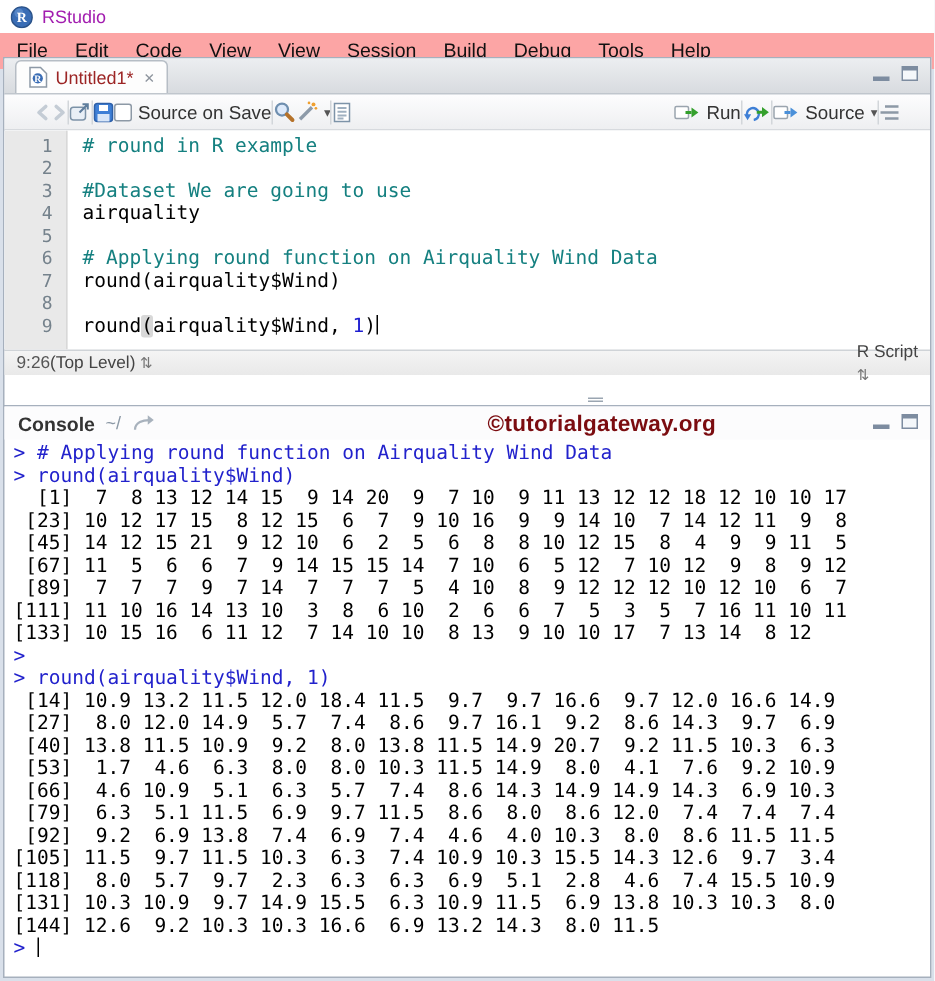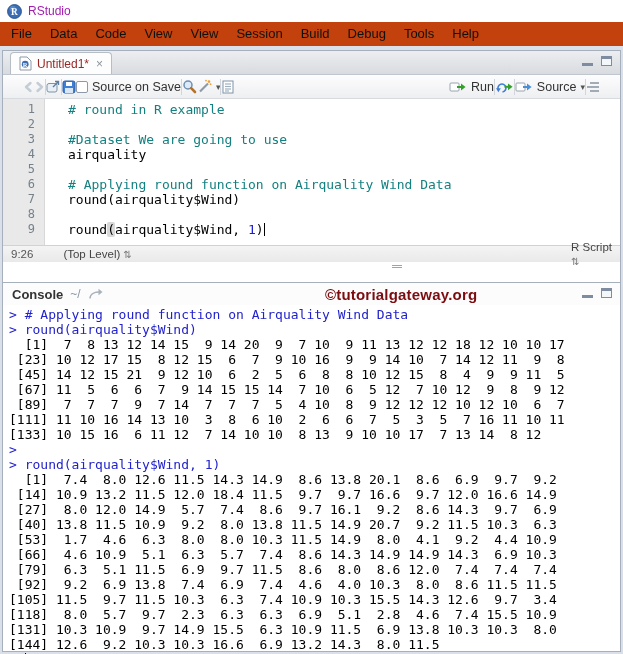--- a/index.html
+++ b/index.html
@@ -3,27 +3,27 @@
 <meta charset="utf-8">
 <style>
   * { box-sizing: border-box; margin: 0; padding: 0; }
   html,body { background:#ffffff; }
   body { font-family: "Liberation Sans", sans-serif; }
   .window { position:relative; width:623px; height:654px; background:#d9e0ea; overflow:hidden; }
 
   
   .titlebar { height:22px; background:#ffffff; display:flex; align-items:center; padding-left:7px; }
   .titlebar .title { font-size:12px; color:#a21caf; margin-left:6px; }
-  .menubar { height:24px; background:#c2410c; display:flex; align-items:center; padding-left:2px; }
+  .menubar { height:24px; background:#fca5a5; display:flex; align-items:center; padding-left:2px; }
   .menu-item { font-size:13px; color:#111; padding:0 9px; line-height:24px; cursor:default; }
 
   
   .pane { position:absolute; left:2px; right:2px; background:#fff; border:1px solid #a6b0bd; }
-  .source-pane { top:50px; height:267px; }
-  .console-pane { top:270px; bottom:2px;margin-top:12px; }
+  .source-pane { top:38px; height:267px; }
+  .console-pane { top:270px; bottom:2px; }
 
   
   .tabbar { position:relative; height:24px; background:linear-gradient(#eceef1,#d8dbdf); border-bottom:1px solid #c0c6cd; display:flex; align-items:flex-end; }
   .tab { display:flex; align-items:center; gap:5px; height:22px; margin-left:7px; padding:0 8px;
          background:#fdfdfd; border:1px solid #b6bdc5; border-bottom:none; border-radius:4px 4px 0 0; }
   .tab-label { font-size:12px; color:#9c2525; }
   .tab-close { font-size:12px; color:#8e959e; margin-left:2px; line-height:10px; }
   .pane-buttons { position:absolute; right:8px; top:5px; display:flex; gap:8px; align-items:center; }
   .btn-min { width:11px; height:9px; position:relative; }
   .btn-min::after { content:""; position:absolute; left:0; bottom:0; width:11px; height:3px; background:#7d8ka0; background:#7d8ca0; }
@@ -35,31 +35,31 @@
   .tool { display:flex; align-items:center; gap:4px; }
   .tool-label { font-size:12.5px; color:#333; }
   .checkbox { width:12px; height:12px; background:#fff; border:1px solid #8d99a6; border-radius:2px; }
   .caret-down { font-size:9px; color:#555; }
   .flex-spacer { flex:1; }
 
   
   .editor { display:flex; height:146px; background:#fff; overflow:hidden; }
   .gutter { width:42px; background:#e9e9e9; border-right:1px solid #d8d8d8; padding-top:3px; }
   .gutter-num { height:15px; line-height:15px; font-family:"DejaVu Sans Mono", monospace; font-size:12px; color:#75828c; text-align:right; padding-right:9px; }
-  .code-area { flex:1; padding:3px 0 0 23px; }
+  .code-area { flex:1; padding:3px 0 0 10px; }
   .code-line { height:15px; line-height:15px; font-family:"DejaVu Sans Mono", monospace; font-size:13px; white-space:pre; color:#000; }
   .tok-comment { color:#158080; }
   .tok-code { color:#000; }
   .tok-number { color:#1d1dd0; }
   .tok-paren { background:#d8d8d8; border-radius:2px; }
   .caret { display:inline-block; width:1px; height:13px; background:#000; vertical-align:-2px; }
 
   
   .statusbar { height:17px; background:linear-gradient(#f4f4f4,#e9e9e9); border-top:1px solid #cfd3d7; display:flex; align-items:center; font-size:11.5px; color:#444; padding:0 8px; }
-  .status-pos { color:#555; margin-right:30px; }
+  .status-pos { color:#555; margin-right:0; }
   .status-scope { display:flex; align-items:center; gap:3px; }
   .updown { font-size:10px; color:#777; }
   .status-right { margin-left:auto; display:flex; align-items:flex-start; gap:3px;flex-direction:column; }
 
   
   .splitter { position:absolute; left:0; right:0; top:263px; height:7px; }
   .grip { position:absolute; left:392px; top:2px; width:10px; height:3px;
           border-top:1px solid #9aa5b1; border-bottom:1px solid #9aa5b1; }
 
   
@@ -85,21 +85,21 @@
           <circle cx="8" cy="8" r="7.4" fill="#3a6db5" stroke="#2a5289"></circle>
           <circle cx="6" cy="5" r="3.2" fill="#6d9bd6" opacity="0.55"></circle>
           <text x="8" y="11.6" font-size="10" font-weight="bold" fill="#ffffff" text-anchor="middle" font-family="Liberation Serif, serif">R</text>
         </svg>
     </span>
     <span class="title">RStudio</span>
   </div>
 
   <div class="menubar">
       <span class="menu-item">File</span>
-      <span class="menu-item">Data</span>
+      <span class="menu-item">Edit</span>
       <span class="menu-item">Code</span>
       <span class="menu-item">View</span>
       <span class="menu-item">View</span>
       <span class="menu-item">Session</span>
       <span class="menu-item">Build</span>
       <span class="menu-item">Debug</span>
       <span class="menu-item">Tools</span>
       <span class="menu-item">Help</span>
     </div>
 
@@ -287,25 +287,24 @@
         <div class="cline input">&gt; round(airquality$Wind)</div>
         <div class="cline output">  [1]  7  8 13 12 14 15  9 14 20  9  7 10  9 11 13 12 12 18 12 10 10 17</div>
         <div class="cline output"> [23] 10 12 17 15  8 12 15  6  7  9 10 16  9  9 14 10  7 14 12 11  9  8</div>
         <div class="cline output"> [45] 14 12 15 21  9 12 10  6  2  5  6  8  8 10 12 15  8  4  9  9 11  5</div>
         <div class="cline output"> [67] 11  5  6  6  7  9 14 15 15 14  7 10  6  5 12  7 10 12  9  8  9 12</div>
         <div class="cline output"> [89]  7  7  7  9  7 14  7  7  7  5  4 10  8  9 12 12 12 10 12 10  6  7</div>
         <div class="cline output">[111] 11 10 16 14 13 10  3  8  6 10  2  6  6  7  5  3  5  7 16 11 10 11</div>
         <div class="cline output">[133] 10 15 16  6 11 12  7 14 10 10  8 13  9 10 10 17  7 13 14  8 12</div>
         <div class="cline input">&gt;</div>
         <div class="cline input">&gt; round(airquality$Wind, 1)</div>
-        <div class="cline output">  [1]  7.4  8.0 12.6 11.5 14.3 14.9  8.6 13.8 20.1  8.6  6.9  9.7  9.2</div>
         <div class="cline output"> [14] 10.9 13.2 11.5 12.0 18.4 11.5  9.7  9.7 16.6  9.7 12.0 16.6 14.9</div>
         <div class="cline output"> [27]  8.0 12.0 14.9  5.7  7.4  8.6  9.7 16.1  9.2  8.6 14.3  9.7  6.9</div>
         <div class="cline output"> [40] 13.8 11.5 10.9  9.2  8.0 13.8 11.5 14.9 20.7  9.2 11.5 10.3  6.3</div>
-        <div class="cline output"> [53]  1.7  4.6  6.3  8.0  8.0 10.3 11.5 14.9  8.0  4.1  9.2  4.4 10.9</div>
+        <div class="cline output"> [53]  1.7  4.6  6.3  8.0  8.0 10.3 11.5 14.9  8.0  4.1  7.6  9.2 10.9</div>
         <div class="cline output"> [66]  4.6 10.9  5.1  6.3  5.7  7.4  8.6 14.3 14.9 14.9 14.3  6.9 10.3</div>
         <div class="cline output"> [79]  6.3  5.1 11.5  6.9  9.7 11.5  8.6  8.0  8.6 12.0  7.4  7.4  7.4</div>
         <div class="cline output"> [92]  9.2  6.9 13.8  7.4  6.9  7.4  4.6  4.0 10.3  8.0  8.6 11.5 11.5</div>
         <div class="cline output">[105] 11.5  9.7 11.5 10.3  6.3  7.4 10.9 10.3 15.5 14.3 12.6  9.7  3.4</div>
         <div class="cline output">[118]  8.0  5.7  9.7  2.3  6.3  6.3  6.9  5.1  2.8  4.6  7.4 15.5 10.9</div>
         <div class="cline output">[131] 10.3 10.9  9.7 14.9 15.5  6.3 10.9 11.5  6.9 13.8 10.3 10.3  8.0</div>
         <div class="cline output">[144] 12.6  9.2 10.3 10.3 16.6  6.9 13.2 14.3  8.0 11.5</div>
         <div class="cline input">&gt; <span class="caret"></span></div>
       </div>
   </div>

